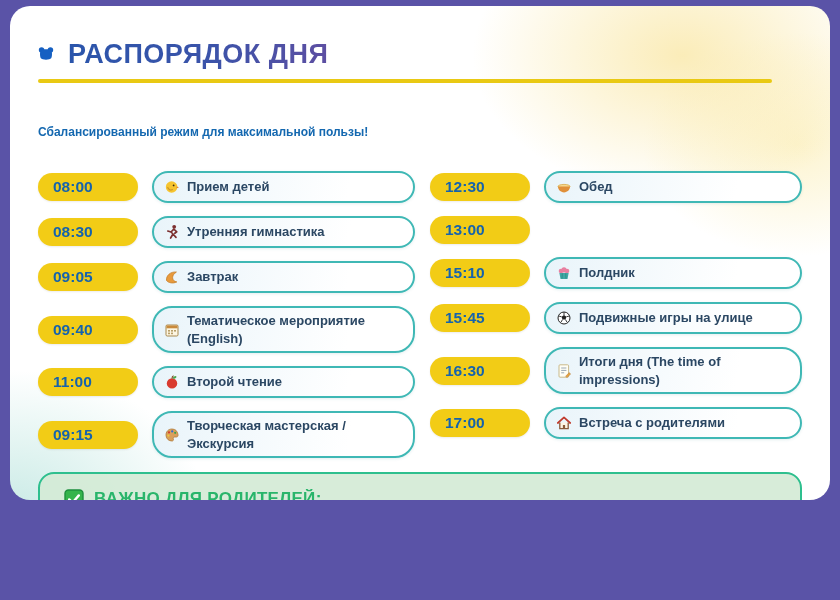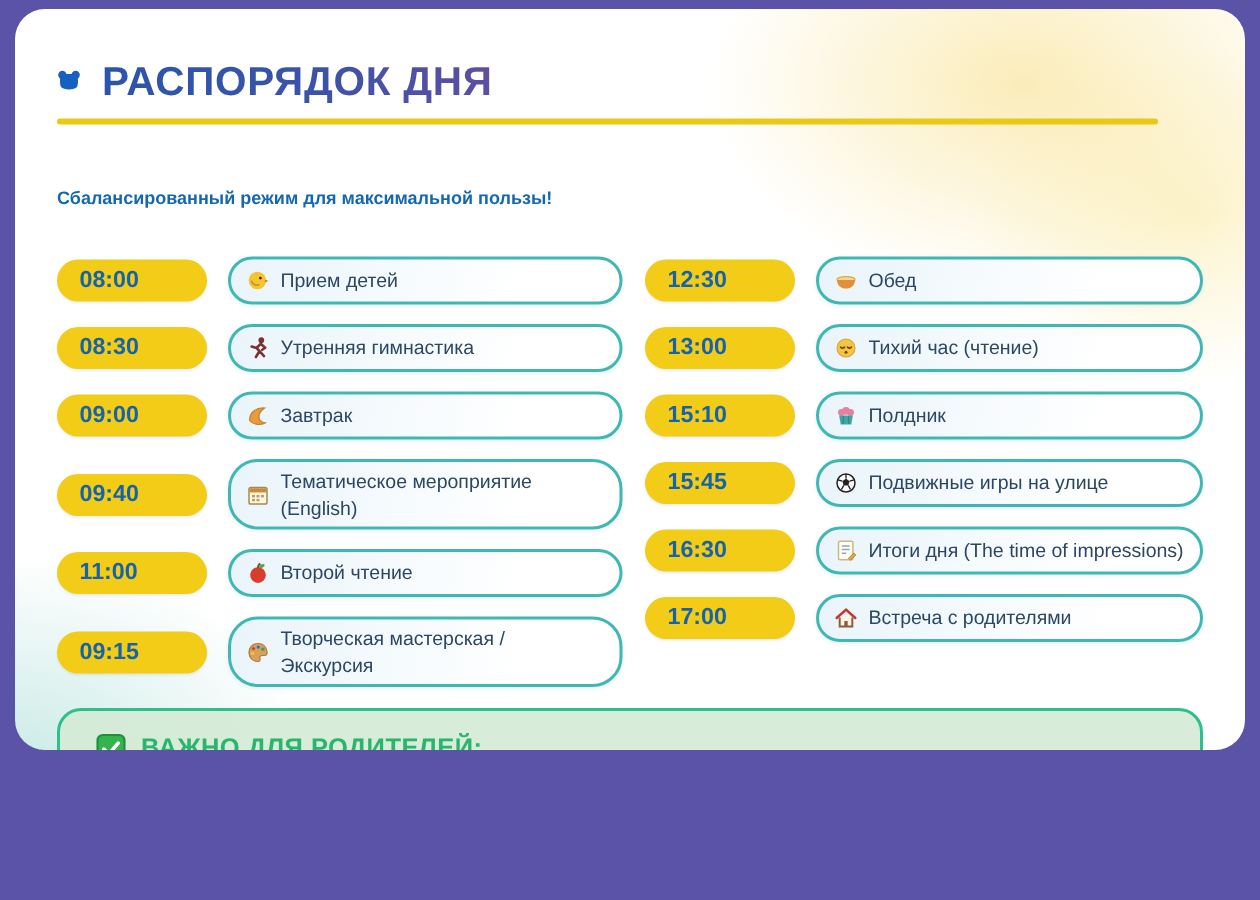--- a/index.html
+++ b/index.html
@@ -47,21 +47,21 @@
   .activity{
     flex:1;min-height:32px;box-sizing:border-box;
     border:2px solid #3fb8b5;border-radius:20px;
     background:linear-gradient(100deg,#e9f4fa 0%,#ffffff 75%);
     display:flex;align-items:center;gap:7px;padding:4px 10px;
     box-shadow:0 1px 3px rgba(40,120,130,.12);
   }
   .icon{width:16px;height:16px;flex:none;display:inline-flex;}
   .icon svg{width:16px;height:16px;display:block;}
   .label{
-    font-size:13px;font-weight:400;color:#2b4763;line-height:1.35;
+    font-size:13px;font-weight:700;color:#2b4763;line-height:1.35;
     white-space:pre-line;
   }
   
   .note{
     margin-top:14px;height:120px;box-sizing:border-box;
     border:2px solid #2ebf8e;border-radius:16px;
     background:rgba(212,234,214,.92);
     padding:15px 24px;
   }
   .note-head{display:flex;align-items:flex-end;gap:10px;}
@@ -112,21 +112,21 @@
               <span class="icon">
                 <svg viewBox="0 0 16 16">
                   <circle cx="10.2" cy="2.8" r="1.9" fill="#7c3030"></circle>
                   <path d="M9.8 5.2 L7 8 L9 10 L6.6 14 M7 8 L3.8 7 M9.8 5.2 L12.8 7.8 L10.8 9.2 M9 10 L12 13.4" stroke="#7c3030" stroke-width="1.7" fill="none" stroke-linecap="round" stroke-linejoin="round"></path>
                 </svg>
               </span>
               <span class="label">Утренняя гимнастика</span>
             </div>
           </div>
           <div class="row">
-            <div class="time">09:00</div>
+            <div class="time">09:05</div>
             <div class="activity">
               <span class="icon">
                 <svg viewBox="0 0 16 16">
                   <path d="M2.5 11.5 C2 6.5 6.5 2.5 12.4 3 C10.2 4.6 8.6 6.2 8.6 8.6 C8.6 11 10.2 12.6 12.8 12.9 C9.2 14.8 4.4 14 2.5 11.5 Z" fill="#e89a3c" stroke="#c77f2a" stroke-width=".8"></path>
                 </svg>
               </span>
               <span class="label">Завтрак</span>
             </div>
           </div>
           <div class="row">
@@ -187,30 +187,20 @@
                 <svg viewBox="0 0 16 16">
                   <ellipse cx="8" cy="7.4" rx="6" ry="2" fill="#f7d98e" stroke="#d9a843" stroke-width=".8"></ellipse>
                   <path d="M2 7.6 C2 11 4.6 13.4 8 13.4 C11.4 13.4 14 11 14 7.6 Z" fill="#e0903a"></path>
                 </svg>
               </span>
               <span class="label">Обед</span>
             </div>
           </div>
           <div class="row">
             <div class="time">13:00</div>
-            <div class="activity">
-              <span class="icon">
-                <svg viewBox="0 0 16 16">
-                  <circle cx="8" cy="8" r="6" fill="#f6c445" stroke="#d9a32c" stroke-width=".7"></circle>
-                  <path d="M4.4 7.4 q1.3 1.3 2.6 0 M9 7.4 q1.3 1.3 2.6 0" stroke="#6b4a1a" stroke-width="1.1" fill="none" stroke-linecap="round"></path>
-                  <circle cx="8" cy="10.9" r="1" fill="#6b4a1a"></circle>
-                </svg>
-              </span>
-              <span class="label">Тихий час (чтение)</span>
-            </div>
           </div>
           <div class="row">
             <div class="time">15:10</div>
             <div class="activity">
               <span class="icon">
                 <svg viewBox="0 0 16 16">
                   <circle cx="5" cy="6" r="2.3" fill="#e87fa0"></circle>
                   <circle cx="8" cy="4.9" r="2.6" fill="#e87fa0"></circle>
                   <circle cx="11" cy="6" r="2.3" fill="#e87fa0"></circle>
                   <path d="M3.4 8 L12.6 8 L11.5 14 L4.5 14 Z" fill="#3fa8a4"></path>

